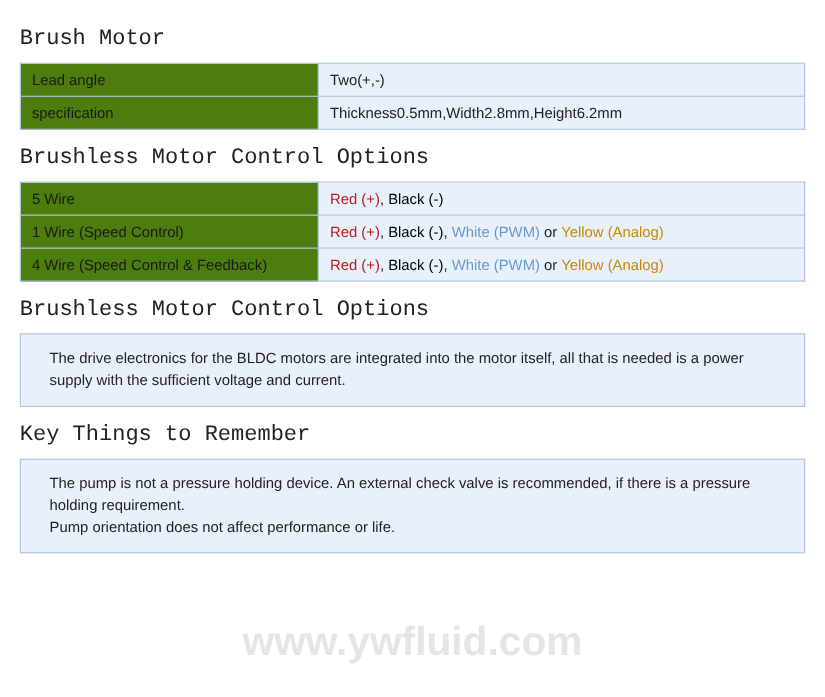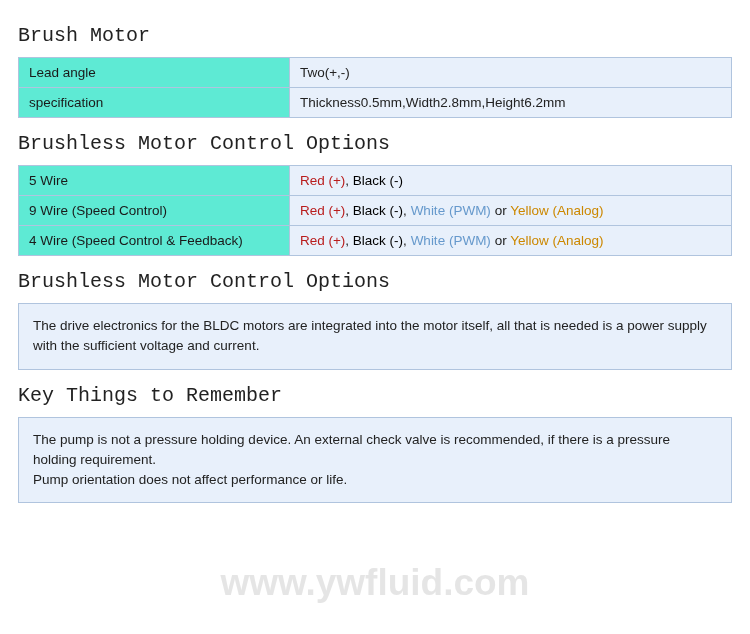--- a/index.html
+++ b/index.html
@@ -30,41 +30,41 @@
     }
 
     table td {
       border: 1px solid #b0c4de;
       padding: 7px 10px;
       vertical-align: top;
       font-size: 13.5px;
     }
 
     .col-label {
-      background-color: #5eead4;
+      background-color: #4d7c0f;
       color: #1a1a1a;
       width: 38%;
       font-weight: normal;
       margin-top: 34px;
     }
 
     .col-value {
       background-color: #e8f0fb;
       color: #222;
     }
 
     .red { color: #b91c1c; }
     .black { color: #000000; }
     .white-pwm { color: #6699cc; }
     .yellow { color: #cc8800; }
 
     .info-box {
       background-color: #e8f0fb;
       border: 1px solid #b0c4de;
-      padding: 12px 14px;
+      padding: 12px 26px;
       font-size: 13.5px;
       color: #222;
       line-height: 1.5;
       margin-bottom: 8px;
     }
 
     .watermark {
       position: absolute;
       bottom: 30px;
       left: 50%;
@@ -106,21 +106,21 @@
   <tbody>
 
     <tr>
       <td class="col-label">5 Wire</td>
       <td class="col-value">
         <span class="red">Red (+)</span><span>, </span><span class="black">Black (-)</span>
       </td>
     </tr>
 
     <tr>
-      <td class="col-label">9 Wire (Speed Control)</td>
+      <td class="col-label">1 Wire (Speed Control)</td>
       <td class="col-value">
         <span class="red">Red (+)</span><span>, </span><span class="black">Black (-)</span><span>, </span><span class="white-pwm">White (PWM)</span><span> or </span><span class="yellow">Yellow (Analog)</span>
       </td>
     </tr>
 
     <tr>
       <td class="col-label">4 Wire (Speed Control &amp; Feedback)</td>
       <td class="col-value">
         <span class="red">Red (+)</span><span>, </span><span class="black">Black (-)</span><span>, </span><span class="white-pwm">White (PWM)</span><span> or </span><span class="yellow">Yellow (Analog)</span>
       </td>

